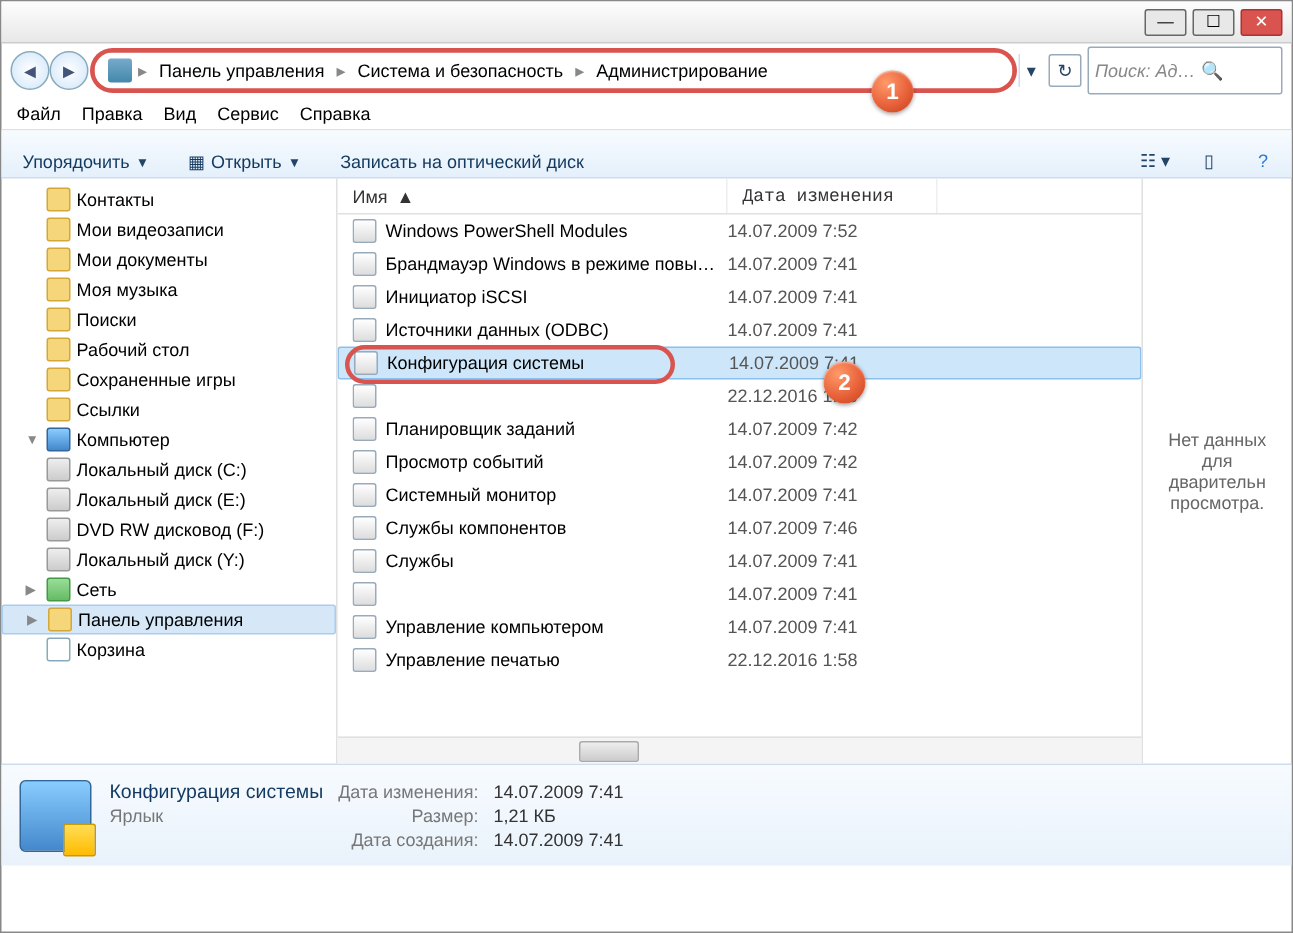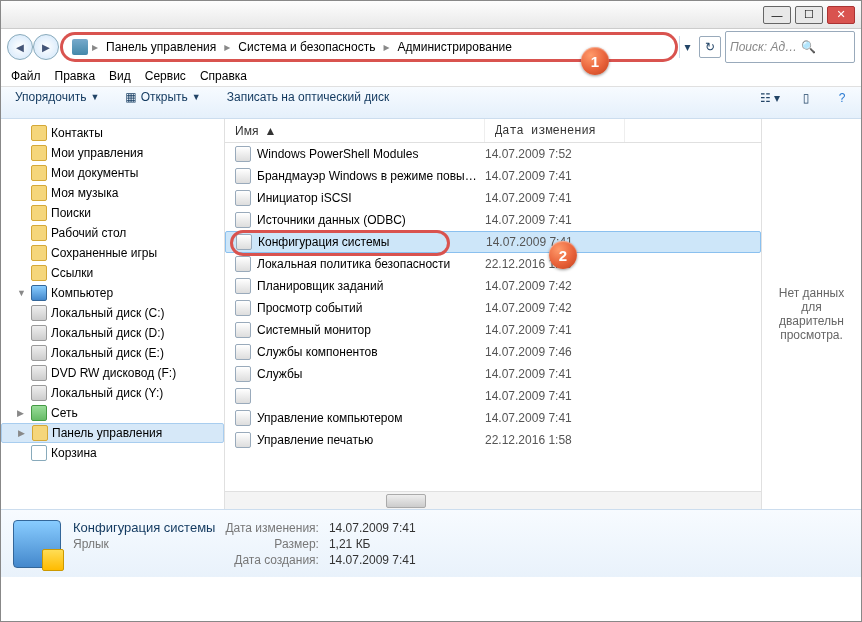--- a/index.html
+++ b/index.html
@@ -17,21 +17,21 @@
 .addrbar.highlight { box-shadow: 0 0 0 3px #d9534f; border-radius:12px; border-color:transparent; padding:0 8px;}
 .addricon { width:16px; height:16px; background:linear-gradient(#7ac,#48a); border-radius:2px;}
 .crumb { padding:0 4px; white-space:nowrap;}
 .crumbsep { color:#888; padding:0 2px;}
 .dropbtn { width:16px; height:22px; display:flex; align-items:center; justify-content:center; color:#246; border-left:1px solid #cde;}
 .refreshbtn { width:22px; height:22px; display:flex; align-items:center; justify-content:center; color:#246; border:1px solid #9ab; border-radius:2px;}
 .searchbox { width:130px; height:24px; border:1px solid #9ab; border-radius:2px; display:flex; align-items:center; padding:15px 4px; gap:4px; color:#888; font-style:italic;}
 .searchbox .mag { color:#246; font-style:normal;}
 .menubar { height:22px; display:flex; align-items:center; gap:14px; padding:0 10px; border-bottom:1px solid #e0e0e0;}
 .menubar span { cursor:default;}
-.toolbar { height:32px; background:linear-gradient(#f7fbff,#e5f0fb); border-bottom:1px solid #cde; display:flex; align-items:flex-start; padding:0 8px; gap:14px;}
+.toolbar { height:32px; background:linear-gradient(#f7fbff,#e5f0fb); border-bottom:1px solid #cde; display:flex; align-items:flex-end; padding:0 8px; gap:14px;}
 .toolbtn { display:flex; align-items:center; gap:4px; color:#12395f; cursor:pointer; padding:3px 6px;}
 .toolbtn .arrow { font-size:9px; color:#246;}
 .toolbar .spacer { flex:1;}
 .toolicon { width:22px; height:22px; display:flex; align-items:center; justify-content:center; color:#246;}
 .content { display:flex; height:390px; }
 .sidebar { width:224px; border-right:1px solid #e0e0e0; overflow-y:auto; padding:4px 0;}
 .tree-item { display:flex; align-items:center; gap:4px; padding:2px 4px 2px 30px; cursor:pointer; white-space:nowrap;}
 .tree-item.l0 { padding-left:16px;}
 .tree-item.l1 { padding-left:30px;}
 .tree-item.sel { background:#d6e8f8; border:1px solid #a8cdef; border-radius:2px; padding-top:1px; padding-bottom:1px;}
@@ -127,21 +127,21 @@
   </div>
 
   <div class="content">
     <div class="sidebar" id="sidebar">
         <div class="tree-item l1">
           <span class="ticon "></span>
           <span>Контакты</span>
         </div>
         <div class="tree-item l1">
           <span class="ticon "></span>
-          <span>Мои управления</span>
+          <span>Мои видеозаписи</span>
         </div>
         <div class="tree-item l1">
           <span class="ticon "></span>
           <span>Мои документы</span>
         </div>
         <div class="tree-item l1">
           <span class="ticon "></span>
           <span>Моя музыка</span>
         </div>
         <div class="tree-item l1">
@@ -161,24 +161,20 @@
           <span>Ссылки</span>
         </div>
         <div class="tree-item l0">
           <span class="triangle">▼</span>
           <span class="ticon comp"></span>
           <span>Компьютер</span>
         </div>
         <div class="tree-item l1">
           <span class="ticon drive"></span>
           <span>Локальный диск (C:)</span>
-        </div>
-        <div class="tree-item l1">
-          <span class="ticon drive"></span>
-          <span>Локальный диск (D:)</span>
         </div>
         <div class="tree-item l1">
           <span class="ticon drive"></span>
           <span>Локальный диск (E:)</span>
         </div>
         <div class="tree-item l1">
           <span class="ticon drive"></span>
           <span>DVD RW дисковод (F:)</span>
         </div>
         <div class="tree-item l1">
@@ -242,21 +238,20 @@
             <div class="fname">
               <span class="ficon"></span>
               <span>Конфигурация системы</span>
             </div>
             <div class="fdate">14.07.2009 7:41</div>
             <div class="highlight-ring"></div>
           </div>
           <div class="filerow">
             <div class="fname">
               <span class="ficon"></span>
-              <span>Локальная политика безопасности</span>
             </div>
             <div class="fdate">22.12.2016 1:58</div>
           </div>
           <div class="filerow">
             <div class="fname">
               <span class="ficon"></span>
               <span>Планировщик заданий</span>
             </div>
             <div class="fdate">14.07.2009 7:42</div>
           </div>

